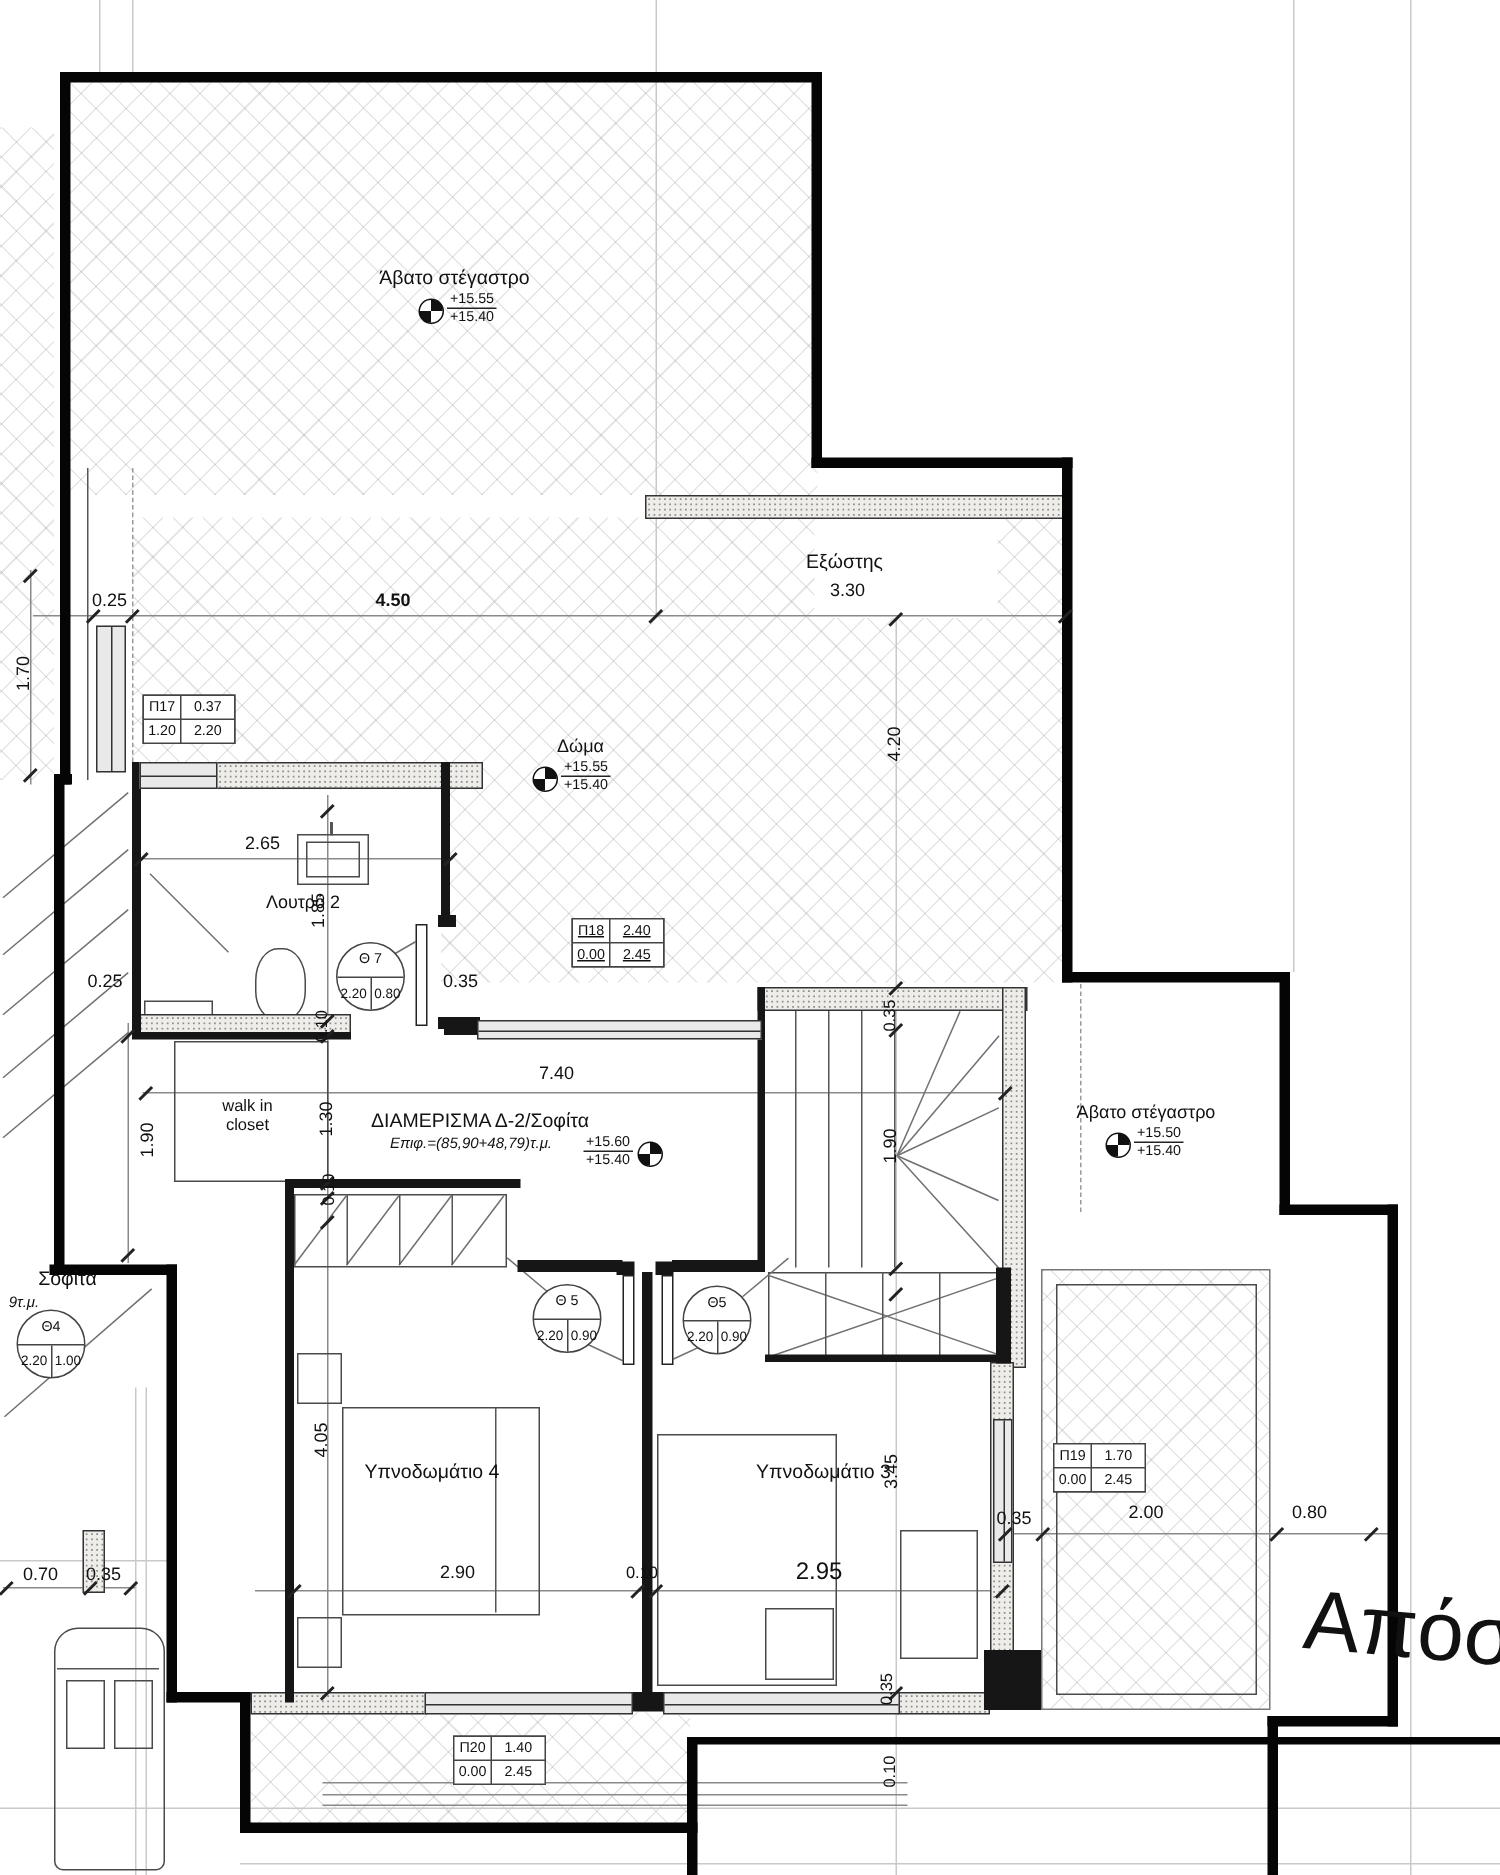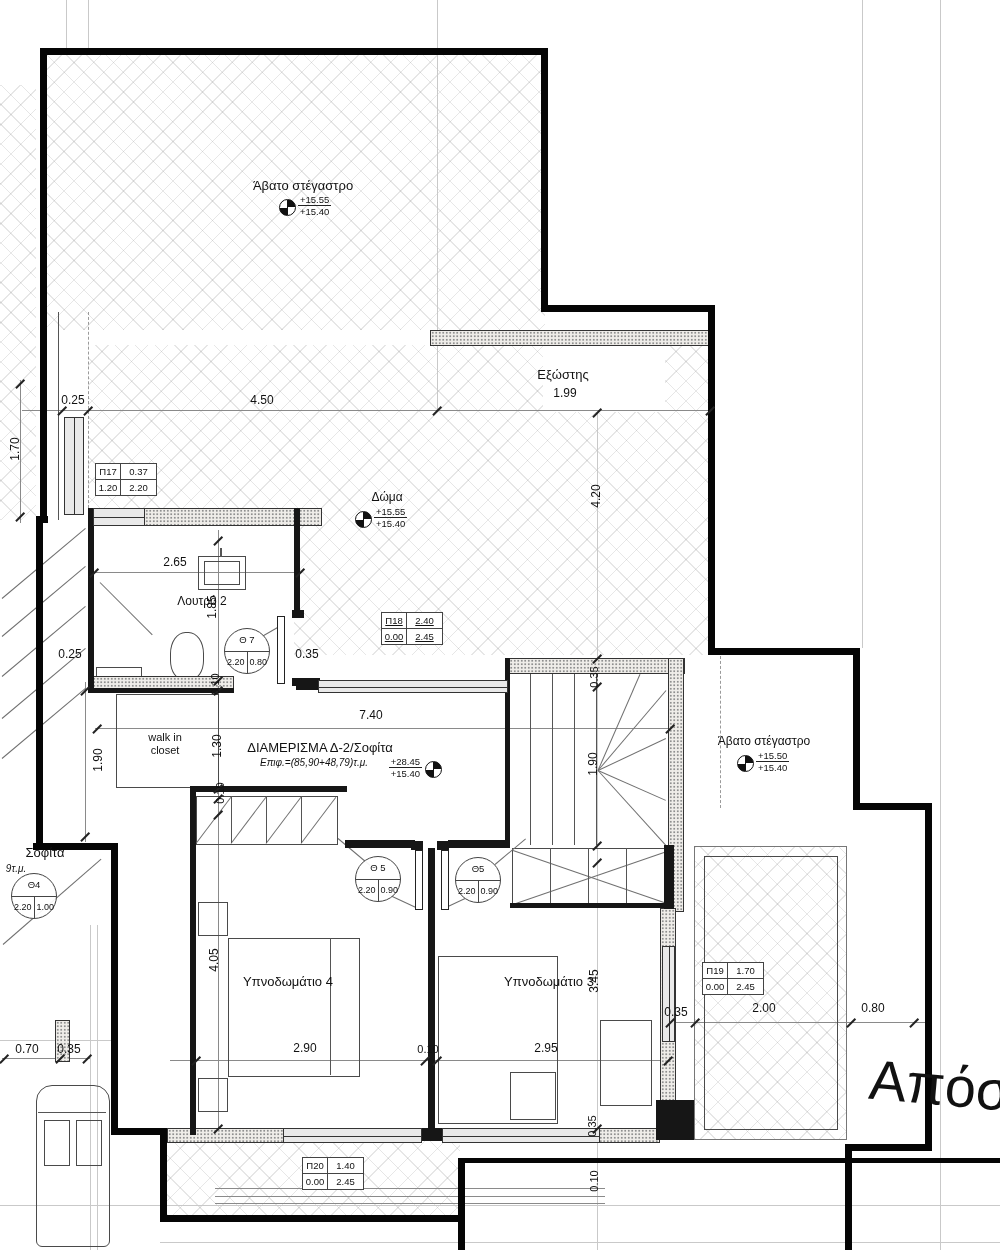--- a/index.html
+++ b/index.html
@@ -214,40 +214,40 @@
 closet</div>
     <div class="txt" style="left: 320px; top: 748px; font-size: 13px; transform: translate(-50%, -50%) rotate(0deg);">ΔΙΑΜΕΡΙΣΜΑ Δ-2/Σοφίτα</div>
     <div class="txt" style="left: 314px; top: 763px; font-size: 10px; transform: translate(-50%, -50%) rotate(0deg); font-style: italic;">Επιφ.=(85,90+48,79)τ.μ.</div>
     <div class="txt" style="left: 288px; top: 982px; font-size: 13px; transform: translate(-50%, -50%) rotate(0deg);">Υπνοδωμάτιο 4</div>
     <div class="txt" style="left: 549px; top: 982px; font-size: 13px; transform: translate(-50%, -50%) rotate(0deg);">Υπνοδωμάτιο 3</div>
     <div class="txt" style="left: 764px; top: 742px; font-size: 12px; transform: translate(-50%, -50%) rotate(0deg);">Άβατο στέγαστρο</div>
     <div class="txt" style="left: 45px; top: 853px; font-size: 13px; transform: translate(-50%, -50%) rotate(0deg);">Σοφίτα</div>
     <div class="txt" style="left: 16px; top: 869px; font-size: 10px; transform: translate(-50%, -50%) rotate(0deg); font-style: italic;">9τ.μ.</div>
     <div class="txt" style="left: 940px; top: 1086px; font-size: 56px; transform: translate(-50%, -50%) rotate(5deg);">Απόσ</div>
     <div class="txt" style="left: 73px; top: 401px; font-size: 12px; transform: translate(-50%, -50%) rotate(0deg);">0.25</div>
-    <div class="txt" style="left: 262px; top: 401px; font-size: 12px; transform: translate(-50%, -50%) rotate(0deg);">4.50</div>
-    <div class="txt" style="left: 565px; top: 394px; font-size: 12px; transform: translate(-50%, -50%) rotate(0deg);">1.99</div>
+    <div class="txt" style="left: 262px; top: 401px; font-size: 12px; transform: translate(-50%, -50%) rotate(0deg); font-weight: bold;">4.50</div>
+    <div class="txt" style="left: 565px; top: 394px; font-size: 12px; transform: translate(-50%, -50%) rotate(0deg);">3.30</div>
     <div class="txt" style="left: 16px; top: 449px; font-size: 12px; transform: translate(-50%, -50%) rotate(-90deg);">1.70</div>
     <div class="txt" style="left: 597px; top: 496px; font-size: 12px; transform: translate(-50%, -50%) rotate(-90deg);">4.20</div>
     <div class="txt" style="left: 175px; top: 563px; font-size: 12px; transform: translate(-50%, -50%) rotate(0deg);">2.65</div>
     <div class="txt" style="left: 213px; top: 607px; font-size: 12px; transform: translate(-50%, -50%) rotate(-90deg);">1.85</div>
     <div class="txt" style="left: 307px; top: 655px; font-size: 12px; transform: translate(-50%, -50%) rotate(0deg);">0.35</div>
     <div class="txt" style="left: 70px; top: 655px; font-size: 12px; transform: translate(-50%, -50%) rotate(0deg);">0.25</div>
     <div class="txt" style="left: 215px; top: 684px; font-size: 11px; transform: translate(-50%, -50%) rotate(-90deg);">0.10</div>
     <div class="txt" style="left: 99px; top: 760px; font-size: 12px; transform: translate(-50%, -50%) rotate(-90deg);">1.90</div>
     <div class="txt" style="left: 218px; top: 746px; font-size: 12px; transform: translate(-50%, -50%) rotate(-90deg);">1.30</div>
     <div class="txt" style="left: 220px; top: 793px; font-size: 11px; transform: translate(-50%, -50%) rotate(-90deg);">0.10</div>
     <div class="txt" style="left: 371px; top: 716px; font-size: 12px; transform: translate(-50%, -50%) rotate(0deg);">7.40</div>
     <div class="txt" style="left: 594px; top: 677px; font-size: 11px; transform: translate(-50%, -50%) rotate(-90deg);">0.35</div>
     <div class="txt" style="left: 594px; top: 764px; font-size: 12px; transform: translate(-50%, -50%) rotate(-90deg);">1.90</div>
     <div class="txt" style="left: 215px; top: 960px; font-size: 12px; transform: translate(-50%, -50%) rotate(-90deg);">4.05</div>
     <div class="txt" style="left: 595px; top: 981px; font-size: 12px; transform: translate(-50%, -50%) rotate(-90deg);">3.45</div>
     <div class="txt" style="left: 305px; top: 1049px; font-size: 12px; transform: translate(-50%, -50%) rotate(0deg);">2.90</div>
     <div class="txt" style="left: 428px; top: 1049px; font-size: 11px; transform: translate(-50%, -50%) rotate(0deg);">0.10</div>
-    <div class="txt" style="left: 546px; top: 1049px; font-size: 12px; transform: translate(-50%, -50%) rotate(0deg);">2.95</div>
+    <div class="txt" style="left: 546px; top: 1049px; font-size: 16px; transform: translate(-50%, -50%) rotate(0deg);">2.95</div>
     <div class="txt" style="left: 676px; top: 1013px; font-size: 12px; transform: translate(-50%, -50%) rotate(0deg);">0.35</div>
     <div class="txt" style="left: 764px; top: 1009px; font-size: 12px; transform: translate(-50%, -50%) rotate(0deg);">2.00</div>
     <div class="txt" style="left: 873px; top: 1009px; font-size: 12px; transform: translate(-50%, -50%) rotate(0deg);">0.80</div>
     <div class="txt" style="left: 27px; top: 1050px; font-size: 12px; transform: translate(-50%, -50%) rotate(0deg);">0.70</div>
     <div class="txt" style="left: 69px; top: 1050px; font-size: 12px; transform: translate(-50%, -50%) rotate(0deg);">0.35</div>
     <div class="txt" style="left: 592px; top: 1126px; font-size: 11px; transform: translate(-50%, -50%) rotate(-90deg);">0.35</div>
     <div class="txt" style="left: 594px; top: 1181px; font-size: 11px; transform: translate(-50%, -50%) rotate(-90deg);">0.10</div>
     <div class="tick" style="left: 56px; top: 410px;"></div>
     <div class="tick" style="left: 82px; top: 410px;"></div>
     <div class="tick" style="left: 431px; top: 410px;"></div>
@@ -346,21 +346,21 @@
     <div class="elev" style="left: 363px; top: 519px;">
       <span class="ecirc"></span>
       <span class="evals">
         <span class="ev1">+15.55</span>
         <span class="ev2">+15.40</span>
       </span>
     </div>
     <div class="elev rev" style="left: 433px; top: 769px;">
       <span class="ecirc"></span>
       <span class="evals">
-        <span class="ev1">+28.45</span>
+        <span class="ev1">+15.60</span>
         <span class="ev2">+15.40</span>
       </span>
     </div>
     <div class="elev" style="left: 745px; top: 763px;">
       <span class="ecirc"></span>
       <span class="evals">
         <span class="ev1">+15.50</span>
         <span class="ev2">+15.40</span>
       </span>
     </div>

